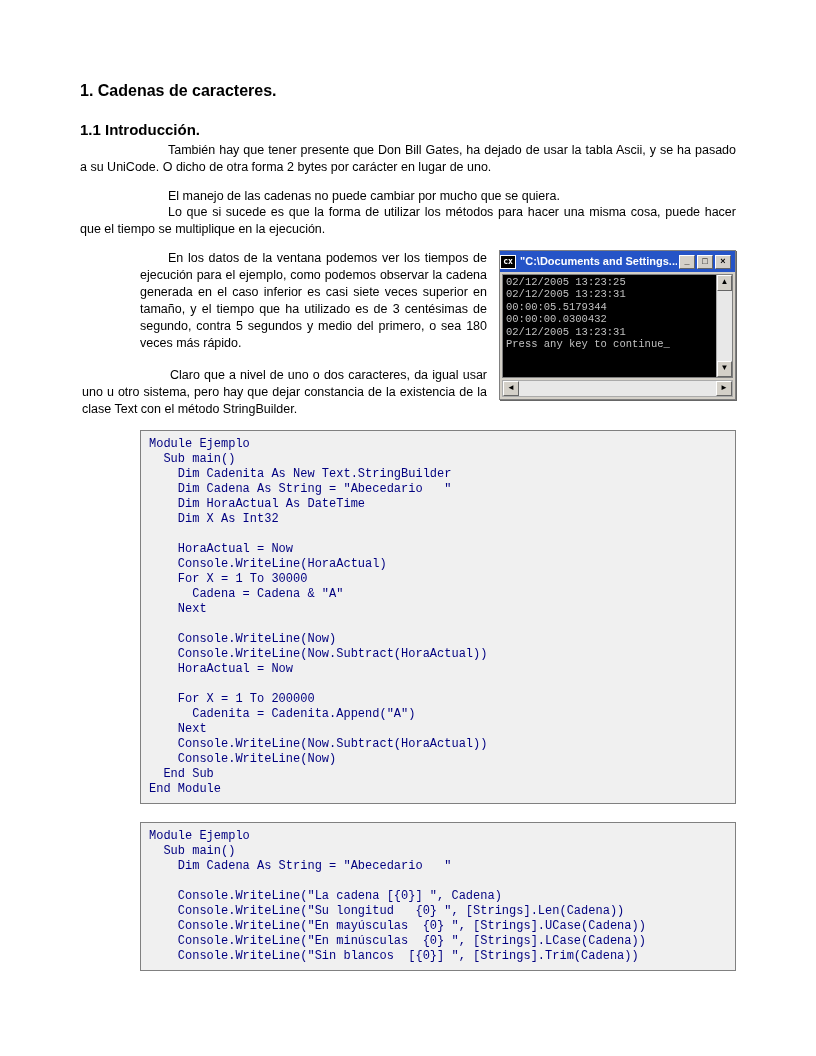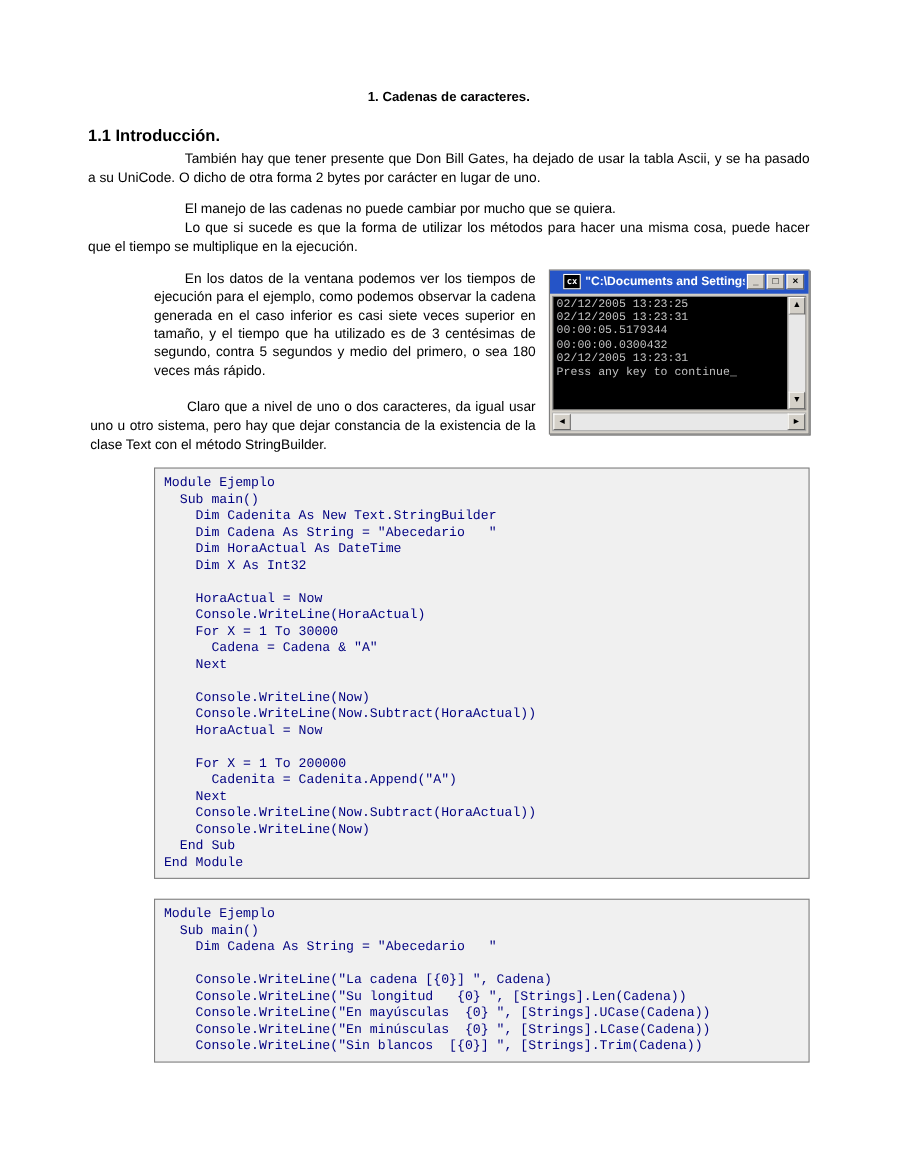--- a/index.html
+++ b/index.html
@@ -8,23 +8,23 @@
       color: #000;
       margin: 0;
       padding: 80px 80px 50px 80px;
       width: 816px;
       height: 1056px;
       box-sizing: border-box;
       background: #fff;
       line-height: 1.35;
     }
     .title {
-      text-align: center;
-      font-weight: bold;
-      font-size: 12px;
+      text-align: left;
+      font-weight: bold;
+      font-size: 16px;
       margin-bottom: 18px;
     }
     .section-heading {
       font-weight: bold;
       font-size: 15px;
       margin-bottom: 2px;
     }
     .para {
       text-align: justify;
       margin: 0 0 12px 60px;
@@ -48,21 +48,21 @@
       border: 1px solid #808080;
       background: #d4d0c8;
       box-shadow: 1px 1px 0 #666;
     }
     .titlebar {
       background: #2554c7;
       color: #fff;
       font-family: Tahoma, Arial, sans-serif;
       font-size: 11px;
       font-weight: bold;
-      padding: 3px 4px 3px 12px;
+      padding: 3px 4px 3px 0;
       display: flex;
       align-items: center;
     }
     .titlebar-icon {
       display: inline-block;
       width: 14px;
       height: 12px;
       background: #000;
       color: #fff;
       font-size: 8px;

